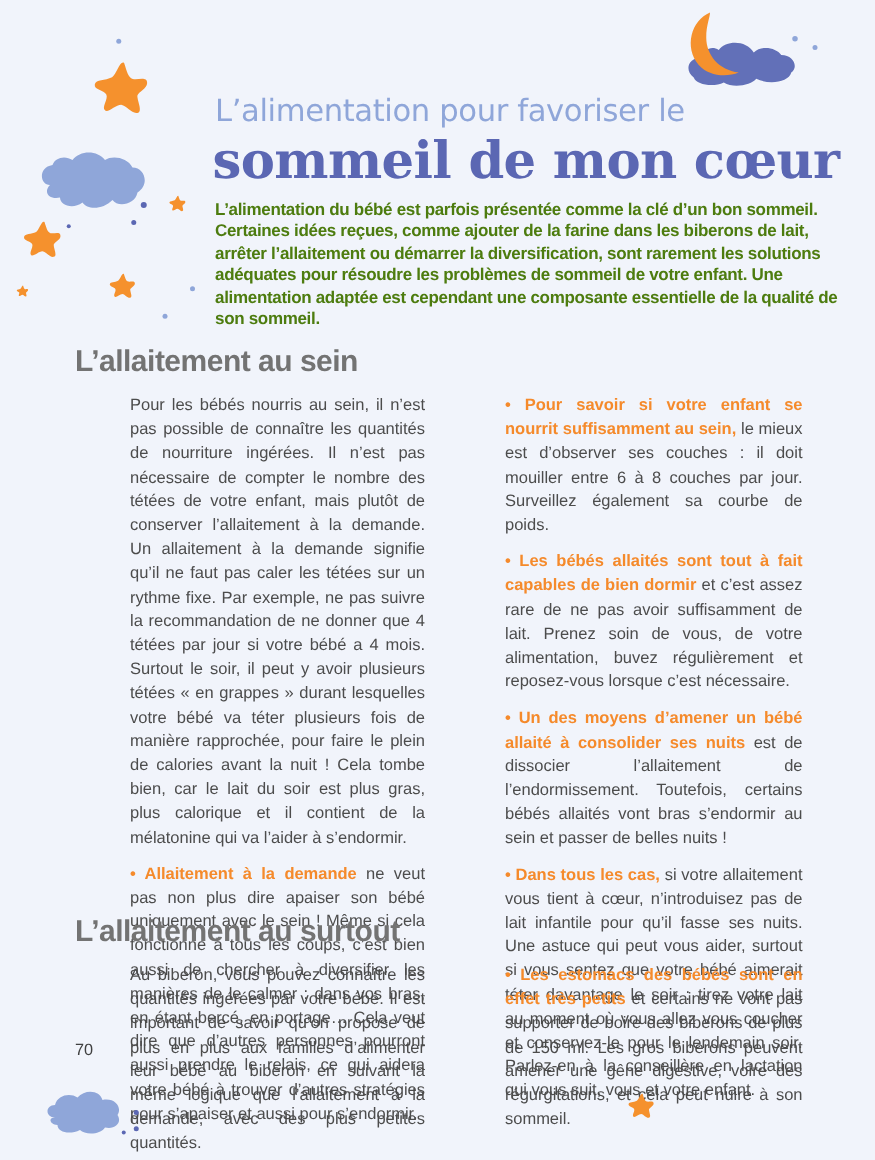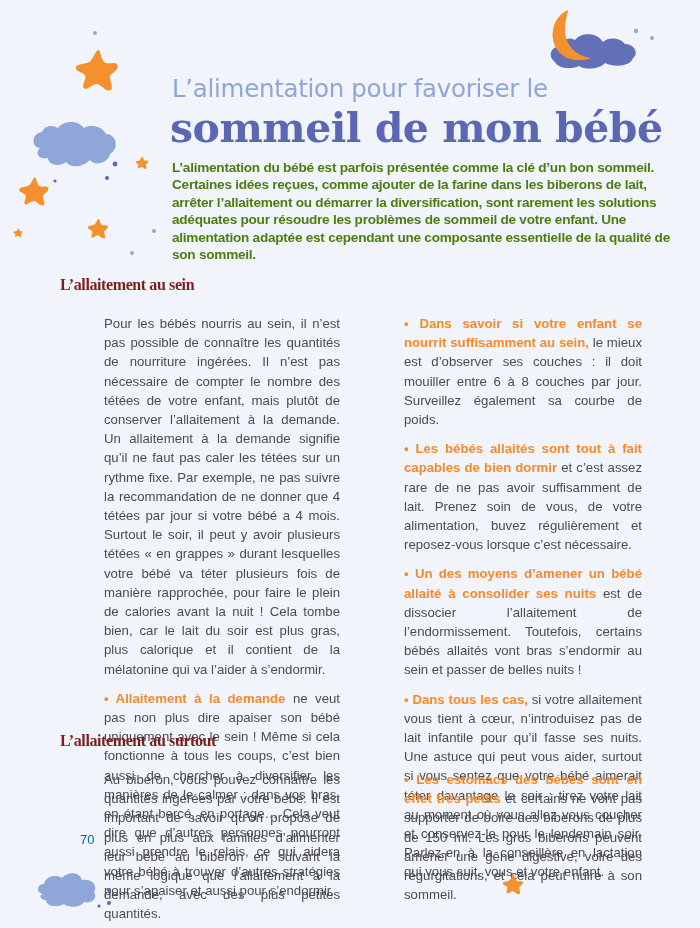--- a/index.html
+++ b/index.html
@@ -38,44 +38,43 @@
       width: 510px;
       font-family: "Liberation Sans", sans-serif;
       font-weight: bold;
       font-size: 13.6px;
       line-height: 17.4px;
       color: #4d7c0f;
       letter-spacing: -0.25px;
     }
     .section-title {
       position: absolute;
-      font-family: Liberation Serif, serif;
+      font-family: Liberation Sans, sans-serif;
       font-weight: bold;
-      font-size: 16px;
-      color: #7f1d1d;
+      font-size: 24px;
+      color: #737373;
       letter-spacing: -0.4px;
       white-space: nowrap;
     }
     .col {
       position: absolute;
       font-family: "Liberation Sans", sans-serif;
       font-size: 13.2px;
       line-height: 19.2px;
       color: #4c4c4c;
       text-align: justify;
     }
     .col p { margin-bottom: 10px; margin-left: 44px; }
     .hl { color: #f58a2b; font-weight: bold; }
     .page-num {
       position: absolute;
       left: 60px; top: 832px;
       font-size: 13px;
-      color: #0369a1;
+      color: #404040;
       font-family: "Liberation Sans", sans-serif;
-      margin-left: 20px;
     }
   </style>
 </head>
 <body>
 
 <svg class="deco" style="left:535px;top:6px" width="130" height="65" viewBox="0 0 130 65">
   <path d="M26 40 C16 40 12 50 20 56 C22 62 36 64 44 60 C52 65 66 62 70 57 C80 62 96 60 98 52 C104 48 100 38 90 38 C86 32 74 30 68 36 C62 26 46 26 40 34 C34 30 28 34 26 40 Z" fill="#6270b8"></path>
   <path d="M33 4 C18 10 12 32 24 46 C32 55 46 56 56 52 C40 50 30 38 30 24 C30 14 33 8 33 4 Z" fill="#f5912d"></path>
   <circle cx="101" cy="25" r="2.2" fill="#8fa6d9"></circle>
   <circle cx="117" cy="32" r="2" fill="#8fa6d9"></circle>
@@ -108,37 +107,37 @@
 <svg class="deco" style="left:0;top:0" width="170" height="260">
   <circle cx="95" cy="33" r="2" fill="#8fa6d9"></circle>
   <circle cx="115" cy="164" r="2.4" fill="#5b67b3"></circle>
   <circle cx="107" cy="178" r="2" fill="#5b67b3"></circle>
   <circle cx="55" cy="181" r="1.6" fill="#5b67b3"></circle>
   <circle cx="154" cy="231" r="2" fill="#8fa6d9"></circle>
   <circle cx="132" cy="253" r="2" fill="#8fa6d9"></circle>
 </svg>
 
 <h1 class="title-line1">L’alimentation pour favoriser le</h1>
-<h1 class="title-line2">sommeil de mon bébé</h1>
+<h1 class="title-line2">sommeil de mon cœur</h1>
 <p class="intro">L’alimentation du bébé est parfois présentée comme la clé d’un bon sommeil. Certaines idées reçues, comme ajouter de la farine dans les biberons de lait, arrêter l’allaitement ou démarrer la diversification, sont rarement les solutions adéquates pour résoudre les problèmes de sommeil de votre enfant. Une alimentation adaptée est cependant une composante essentielle de la qualité de son sommeil.</p>
 
 <h2 class="section-title" style="left:60px;top:276px">L’allaitement au sein</h2>
 
 <div class="col" style="left:60px;top:314px;width:280px">
   <p>
     <span class="hl"></span><span>Pour les bébés nourris au sein, il n’est pas possible de connaître les quantités de nourriture ingérées. Il n’est pas nécessaire de compter le nombre des tétées de votre enfant, mais plutôt de conserver l’allaitement à la demande. Un allaitement à la demande signifie qu’il ne faut pas caler les tétées sur un rythme fixe. Par exemple, ne pas suivre la recommandation de ne donner que 4 tétées par jour si votre bébé a 4 mois. Surtout le soir, il peut y avoir plusieurs tétées « en grappes » durant lesquelles votre bébé va téter plusieurs fois de manière rapprochée, pour faire le plein de calories avant la nuit ! Cela tombe bien, car le lait du soir est plus gras, plus calorique et il contient de la mélatonine qui va l’aider à s’endormir.</span>
   </p>
   <p>
     <span class="hl">• Allaitement à la demande</span><span> ne veut pas non plus dire apaiser son bébé uniquement avec le sein ! Même si cela fonctionne à tous les coups, c’est bien aussi de chercher à diversifier les manières de le calmer : dans vos bras, en étant bercé, en portage… Cela veut dire que d’autres personnes pourront aussi prendre le relais, ce qui aidera votre bébé à trouver d’autres stratégies pour s’apaiser et aussi pour s’endormir.</span>
   </p>
 </div>
 
 <div class="col" style="left:360px;top:314px;width:282px">
   <p>
-    <span class="hl">• Dans savoir si votre enfant se nourrit suffisamment au sein,</span><span> le mieux est d’observer ses couches : il doit mouiller entre 6 à 8 couches par jour. Surveillez également sa courbe de poids.</span>
+    <span class="hl">• Pour savoir si votre enfant se nourrit suffisamment au sein,</span><span> le mieux est d’observer ses couches : il doit mouiller entre 6 à 8 couches par jour. Surveillez également sa courbe de poids.</span>
   </p>
   <p>
     <span class="hl">• Les bébés allaités sont tout à fait capables de bien dormir</span><span> et c’est assez rare de ne pas avoir suffisamment de lait. Prenez soin de vous, de votre alimentation, buvez régulièrement et reposez-vous lorsque c’est nécessaire.</span>
   </p>
   <p>
     <span class="hl">• Un des moyens d’amener un bébé allaité à consolider ses nuits</span><span> est de dissocier l’allaitement de l’endormissement. Toutefois, certains bébés allaités vont bras s’endormir au sein et passer de belles nuits !</span>
   </p>
   <p>
     <span class="hl">• Dans tous les cas,</span><span> si votre allaitement vous tient à cœur, n’introduisez pas de lait infantile pour qu’il fasse ses nuits. Une astuce qui peut vous aider, surtout si vous sentez que votre bébé aimerait téter davantage le soir : tirez votre lait au moment où vous allez vous coucher et conservez-le pour le lendemain soir. Parlez-en à la conseillère en lactation qui vous suit, vous et votre enfant.</span>
   </p>

